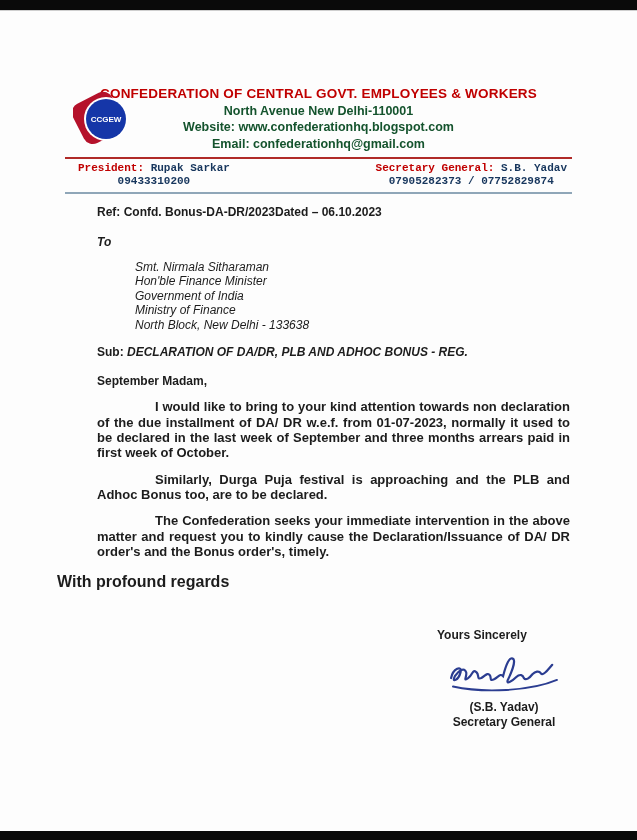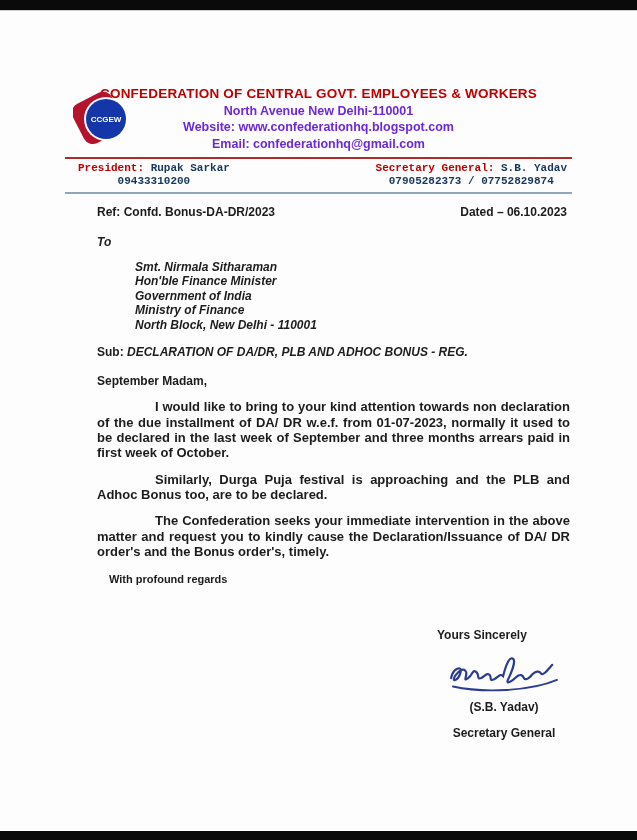--- a/index.html
+++ b/index.html
@@ -19,48 +19,48 @@
     background:#fdfdfd;
     color:#1c1c1c;
     overflow:hidden;
     box-shadow:inset 0 1px 0 #cfcfcf;
   }
 
   
   .letterhead { position:relative; margin:76px 45px 0 45px; text-align:center; }
   .logo { position:absolute; left:28px; top:2px; width:58px; height:62px; }
   .org-name { color:#c00000; font-weight:bold; font-size:13.5px; letter-spacing:.2px; }
-  .hdr-line { color:#6d28d9; font-weight:bold; font-size:12.5px; margin-top:2.5px; }
+  .hdr-line { color:#14532d; font-weight:bold; font-size:12.5px; margin-top:2.5px; }
   .rule-red  { border:0; border-top:2px solid #b02a28; margin:6px 65px 0 65px; }
   .rule-blue { border:0; border-top:2px solid #8fa6b8; margin:3px 65px 0 65px; }
 
   .officers { display:flex; justify-content:space-between; margin:3px 70px 0 78px;font-family:Liberation Mono, monospace; }
   .officer { font-size:11px; font-weight:bold; text-align:center; line-height:13.5px; }
   .officer .lbl { color:#c00000; }
   .officer .val { color:#17365d; }
   .officer .phone { color:#17365d; display:block; }
 
   
-  .ref-row { display:flex; justify-content:space-between; margin:11px 70px 0 97px;
+  .ref-row { display:flex; margin:11px 70px 0 97px;
              font-weight:bold; font-size:12px; }
   .to-label { margin:16px 0 0 97px; font-weight:bold; font-style:italic; font-size:12px; }
-  .recipient { margin:11px 16px 0 135px; font-weight:bold; font-style:italic;
+  .recipient { margin:11px 16px 0 135px; font-weight:normal; font-style:italic;
                font-size:12px; line-height:14.6px; }
   .sub-row { margin:13px 67px 0 97px; font-size:12px; font-weight:bold; }
   .sub-row .sub-text { font-style:italic; }
   .salutation { margin:15px 0 0 97px; font-weight:bold; font-size:12px; }
   .para { margin:11px 67px 0 97px; font-weight:bold; font-size:13px;
           line-height:15.3px; text-align:justify; text-indent:58px; }
-  .closing { margin:14px 0 0 109px; font-weight:bold; font-size:11px; }
+  .closing { margin:14px 0 0 57px; font-weight:bold; font-size:16px; }
 
   .sign-block { position:absolute; right:58px; top:618px; width:150px; text-align:center; }
   .sign-off { font-weight:bold; font-size:12px; text-align:left; margin-left:8px; }
   .signature { margin-top:2px; height:52px; }
   .signer-name { font-weight:bold; font-size:12px; margin-top:0; }
-  .signer-title { font-weight:bold; font-size:12px; margin-top:12px; }
+  .signer-title { font-weight:bold; font-size:12px; margin-top:1px; }
 </style>
 </head>
 <body>
 
 <div class="frame">
   <div class="bar top"></div>
 
   <div class="sheet">
 
     <div class="letterhead">
@@ -99,21 +99,21 @@
       <span>Ref: Confd. Bonus-DA-DR/2023</span>
       <span>Dated – 06.10.2023</span>
     </div>
 
     <div class="to-label">To</div>
     <div class="recipient">
       <div>Smt. Nirmala Sitharaman</div>
       <div>Hon'ble Finance Minister</div>
       <div>Government of India</div>
       <div>Ministry of Finance</div>
-      <div>North Block, New Delhi - 110001</div>
+      <div>North Block, New Delhi - 133638</div>
     </div>
 
     <div class="sub-row">
       <span>Sub:</span>
       <span class="sub-text">DECLARATION OF DA/DR, PLB AND ADHOC BONUS - REG.</span>
     </div>
 
     <div class="salutation">September Madam,</div>
     <p class="para">I would like to bring to your kind attention towards non declaration of the due installment of DA/ DR w.e.f. from 01-07-2023, normally it used to be declared in the last week of September and three months arrears paid in first week of October.</p>
     <p class="para">Similarly, Durga Puja festival is approaching and the PLB and Adhoc Bonus too, are to be declared.</p>

